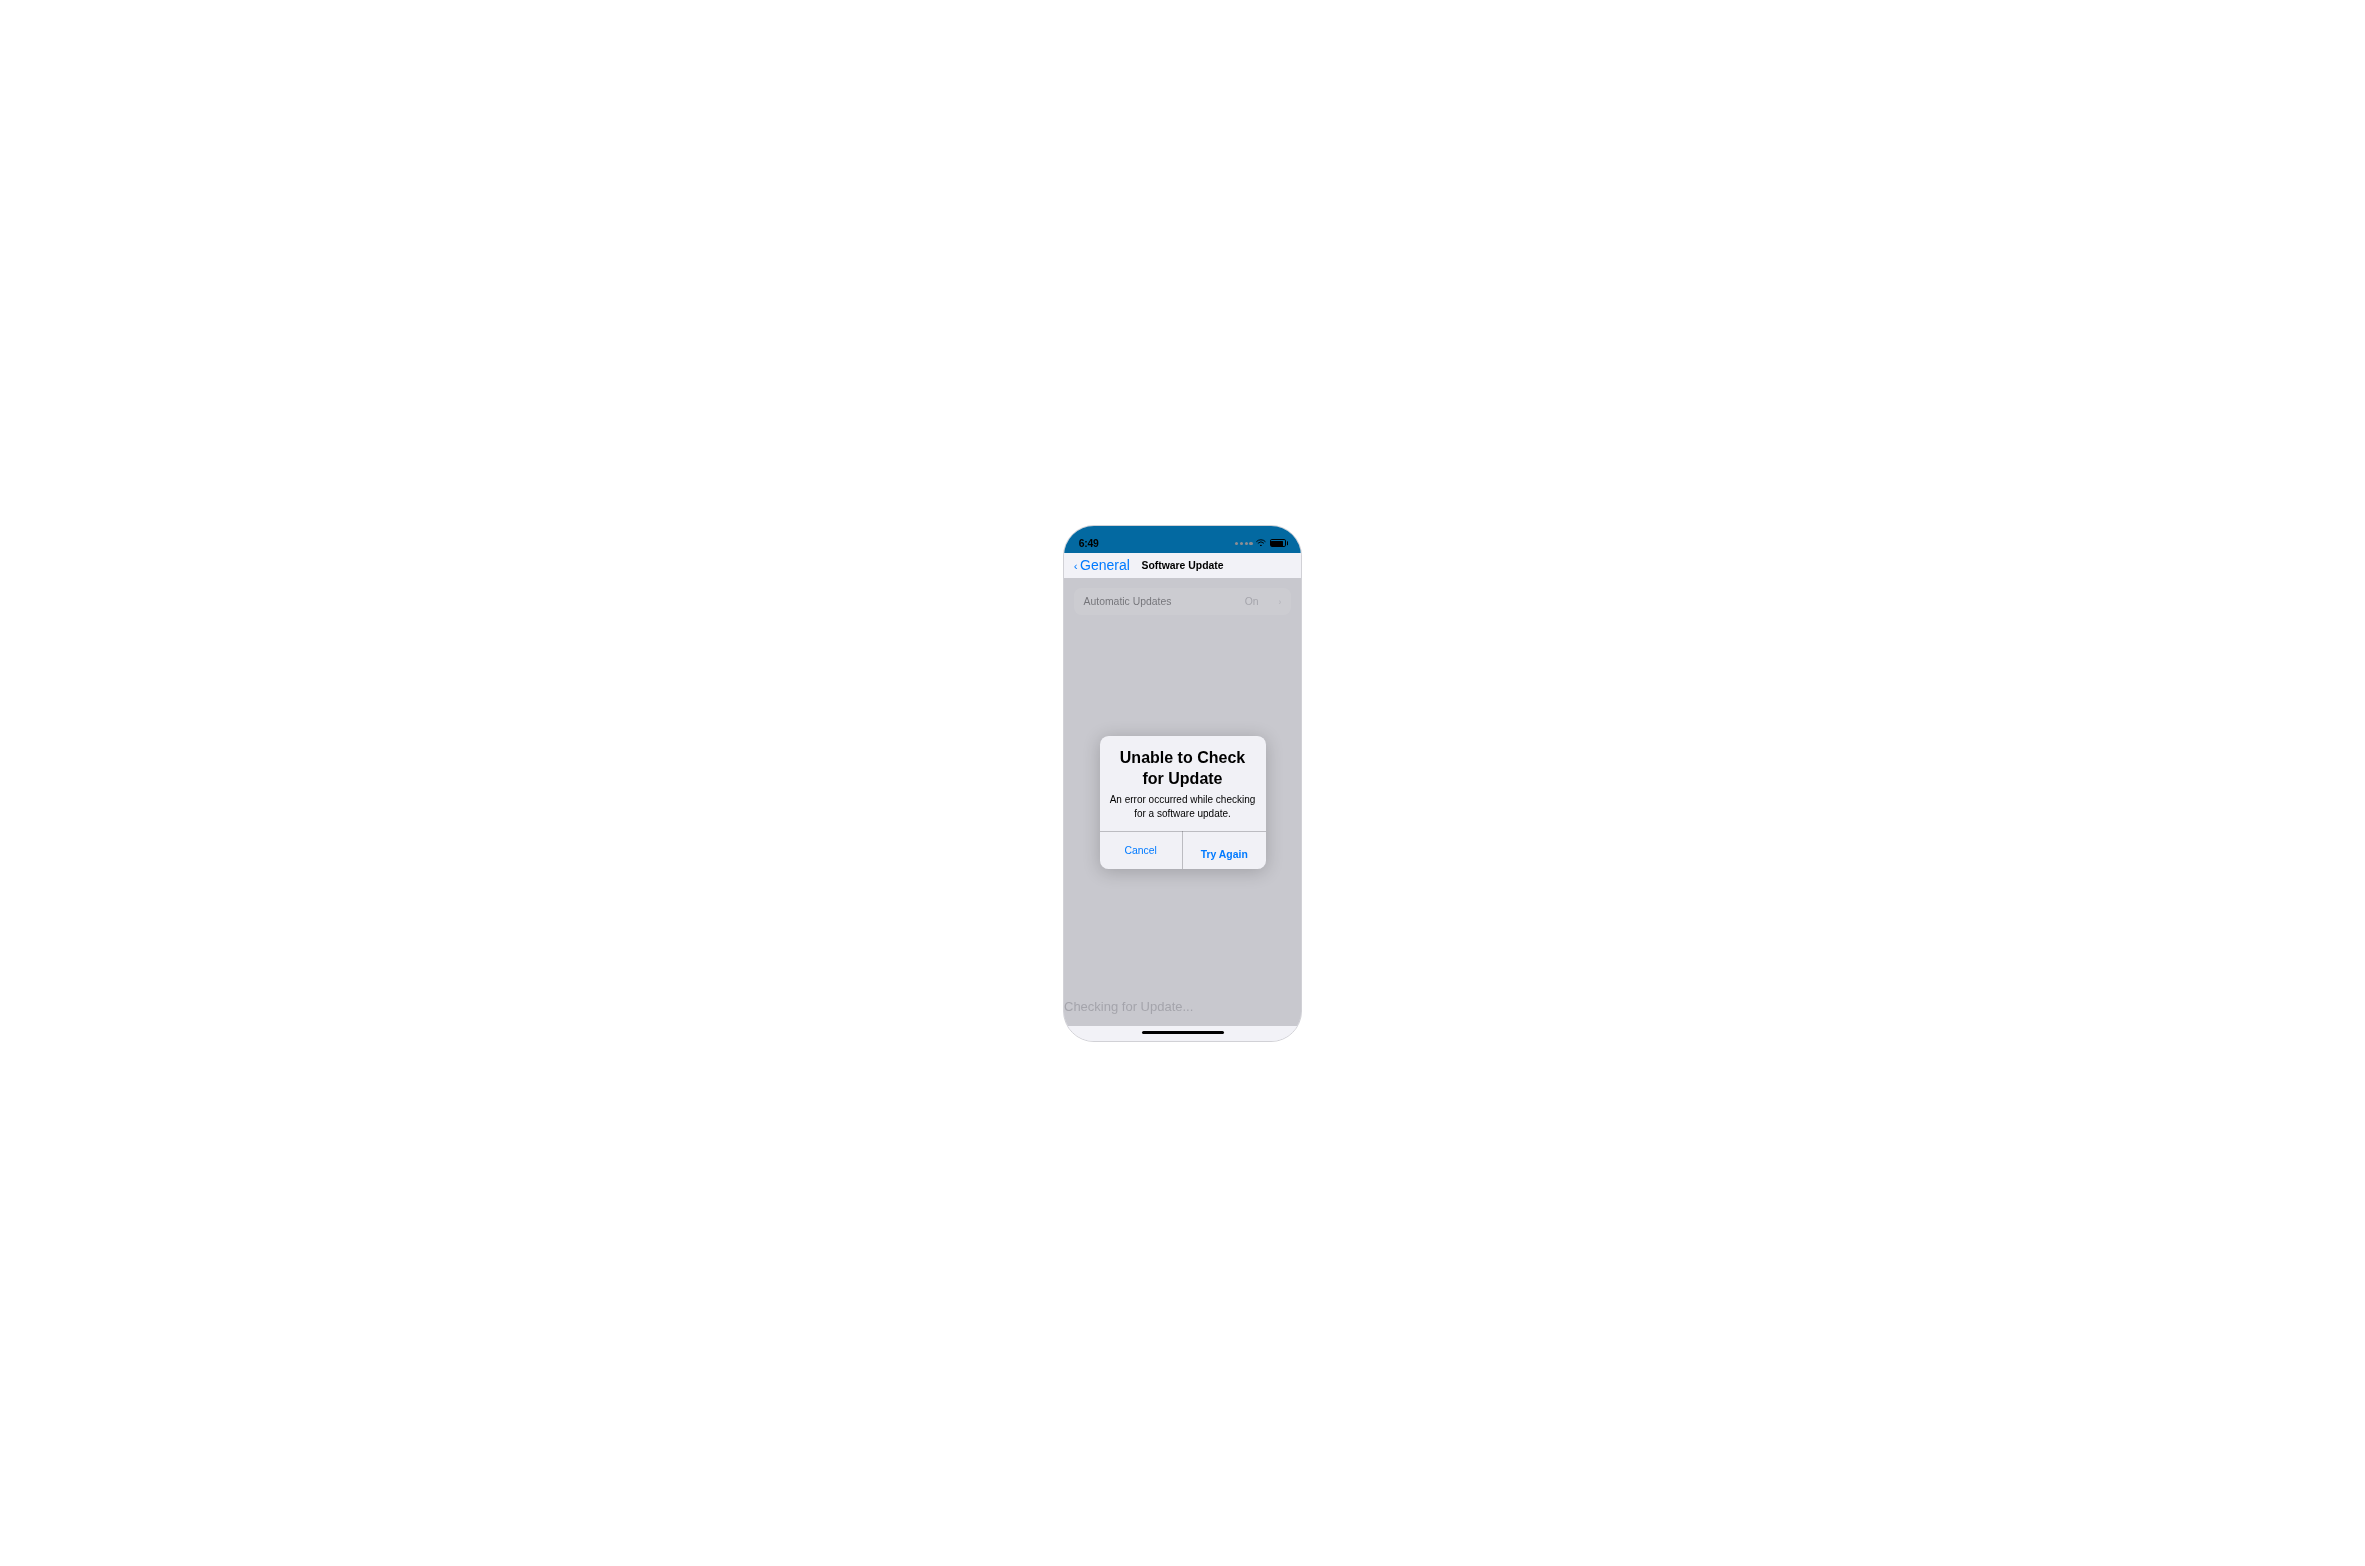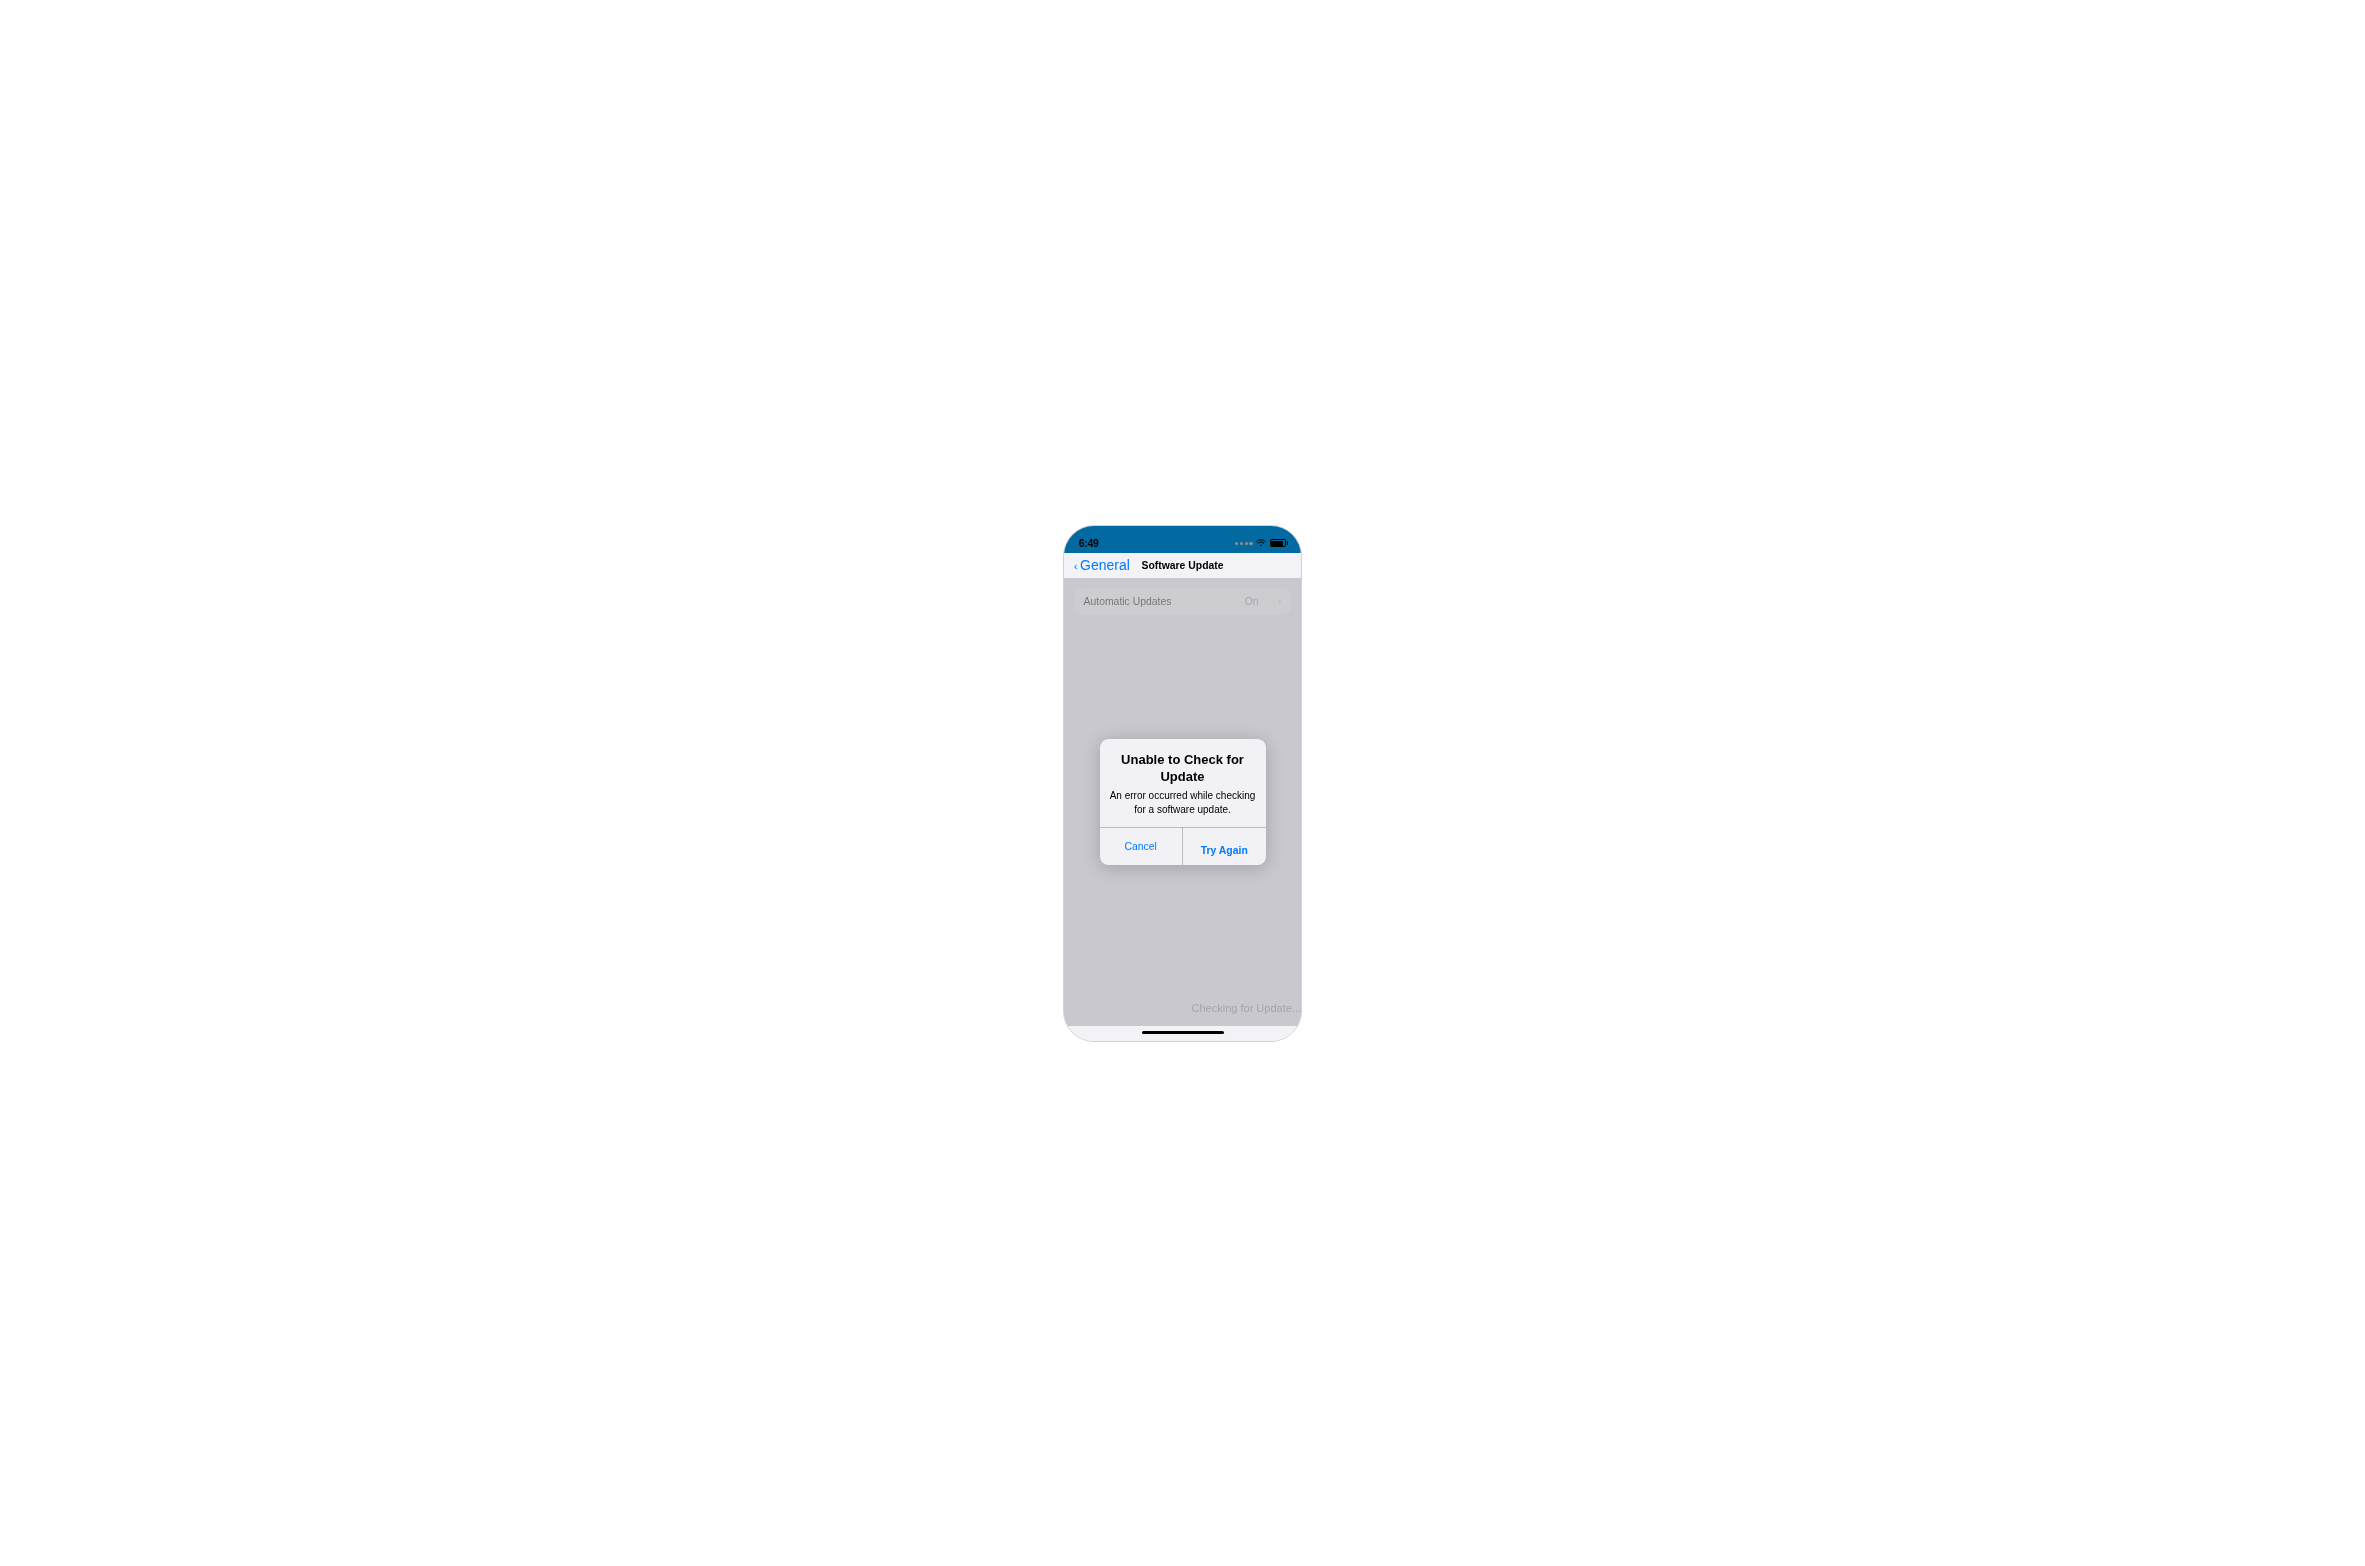--- a/index.html
+++ b/index.html
@@ -197,21 +197,21 @@
       overflow: hidden;
       box-shadow: 0 2.5px 18.4px rgba(0,0,0,0.2);
     }
 
     .alert-content {
       padding: 12.3px 9.8px 9.8px 9.8px;
       text-align: center;
     }
 
     .alert-title {
-      font-size: 13px;
+      font-size: 16px;
       font-weight: 600;
       color: #000;
       margin-bottom: 3.7px;
       line-height: 1.3;
     }
 
     .alert-message {
       font-size: 10px;
       color: #000;
       line-height: 1.4;
@@ -248,22 +248,22 @@
       font-weight: 600;
       margin-top: 8px;
     }
 
     
     .checking-text {
       position: absolute;
       bottom: 12.3px;
       left: 0;
       right: 0;
-      text-align: right;
-      font-size: 11px;
+      text-align: left;
+      font-size: 13px;
       color: #8e8e93;
       z-index: 5;
     }
 
     
     .home-indicator {
       background: #f2f2f7;
       display: flex;
       justify-content: center;
       align-items: center;

